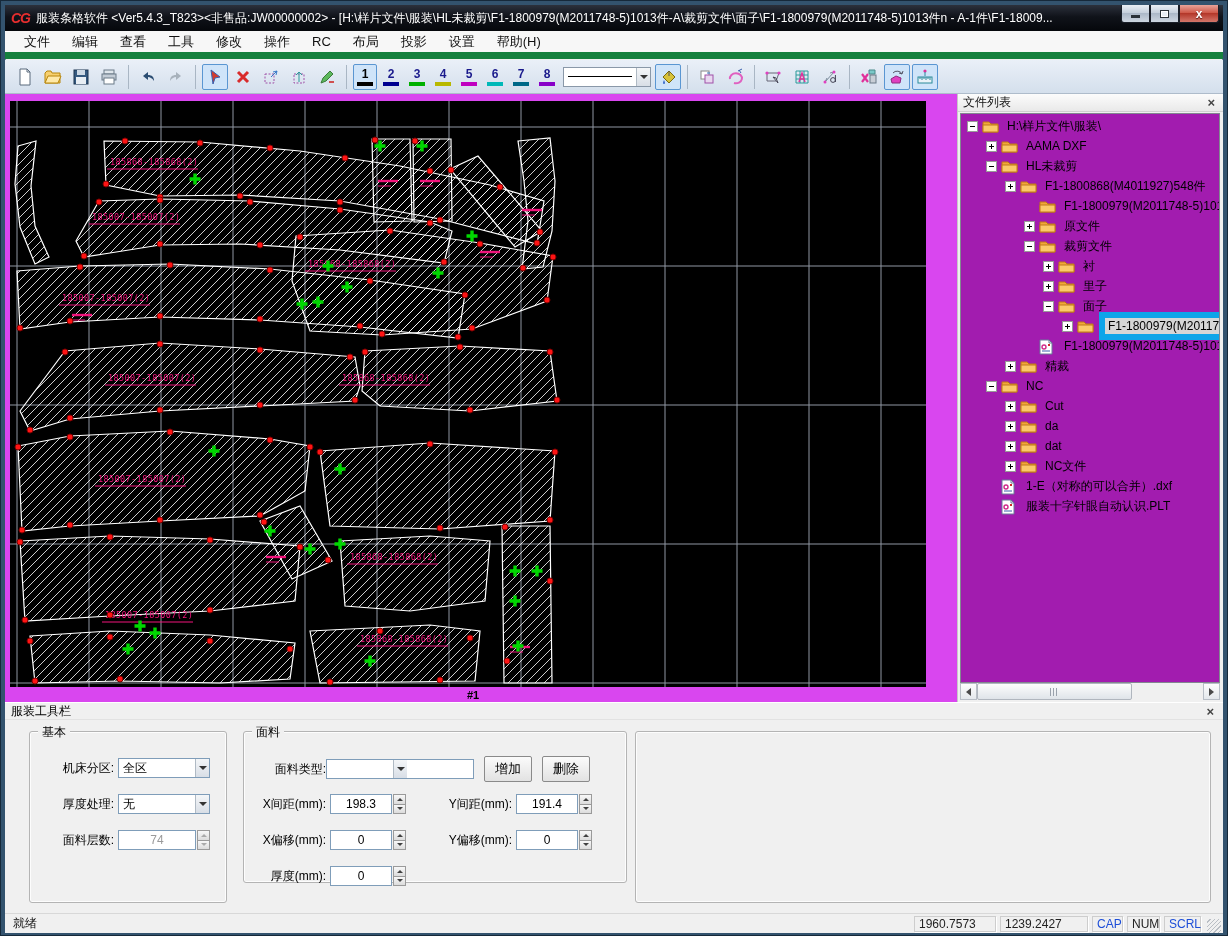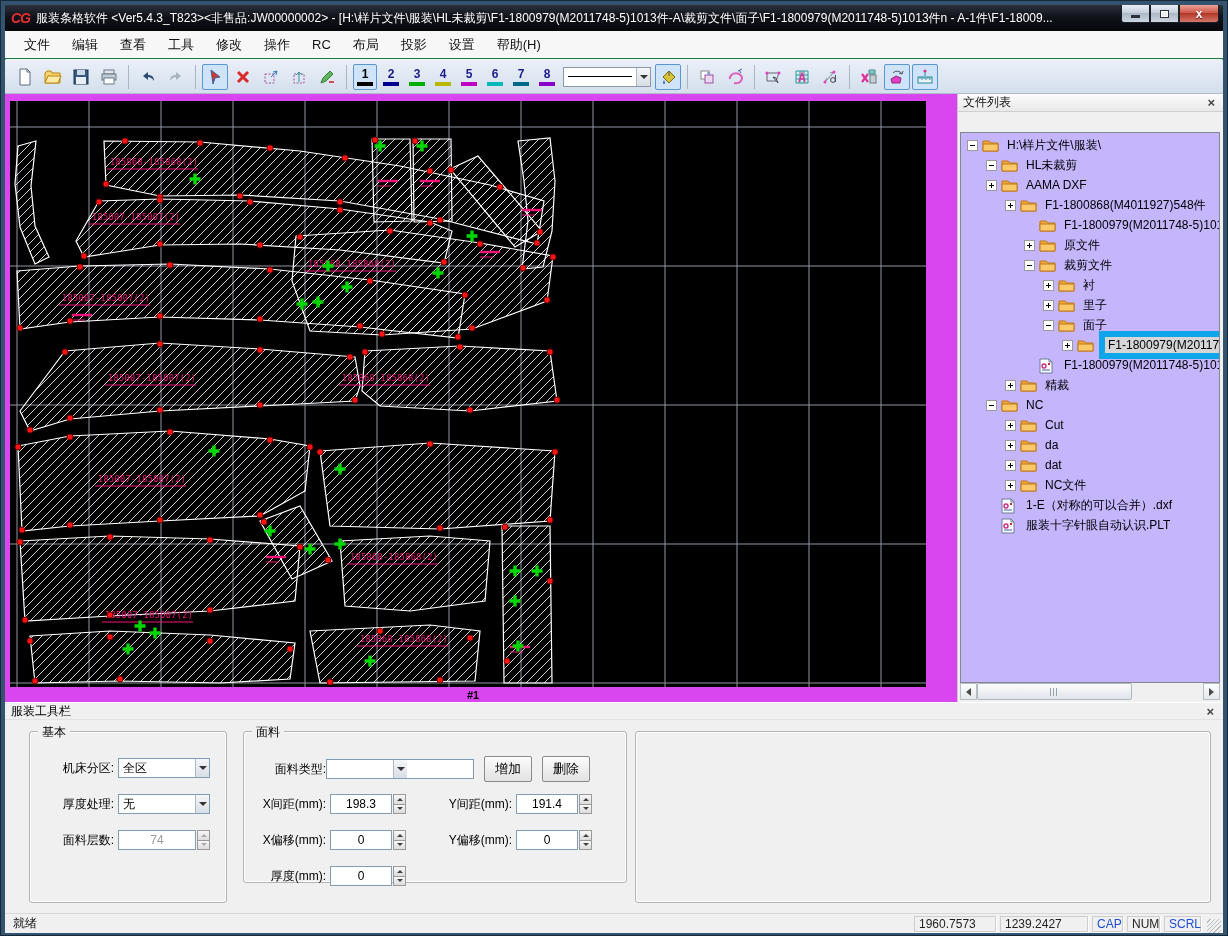--- a/index.html
+++ b/index.html
@@ -17,21 +17,21 @@
     background:linear-gradient(#e9eef4,#c6d0dc 45%,#a9b6c6 46%,#cdd6e0); display:flex; align-items:center; justify-content:center; }
   .cap-btn.min { border-radius:0 0 0 3px; }
   .cap-btn.close { width:40px; border-radius:0 0 3px 0;
     background:linear-gradient(#e8a399,#cf5a4a 45%,#b13325 46%,#d4766a); }
   .glyph-min { width:9px; height:3px; background:#2a3138; margin-top:6px; }
   .glyph-restore { width:9px; height:8px; border:1px solid #2a3138; background:#e8eef4; box-shadow:0 0 0 1px #fff inset; }
   .glyph-close { color:#fff; font-size:12px; font-weight:bold; text-shadow:0 1px 1px #5a1810; }
 
   
   .menubar { position:absolute; left:0; top:26px; right:0; height:28px; background:#f7f7f7;
-    border-bottom:1px solid #15803d; display:flex; align-items:center; padding-left:8px; }
+    border-bottom:7px solid #15803d; display:flex; align-items:center; padding-left:8px; }
   .menu-item { font-size:13px; color:#111; padding:3px 11px; }
 
   
   .toolbar { position:absolute; left:0; top:55px; right:0; height:34px;
     background:linear-gradient(#eaf0f8,#d4dfec); border-bottom:1px solid #aebccb;
     display:flex; align-items:center; padding-left:6px; }
   .tool-btn { width:26px; height:26px; margin:0 1px; display:flex; align-items:center; justify-content:center;
     border:1px solid transparent; border-radius:2px; }
   .tool-btn.active { background:#cfe4f9; border-color:#5a96d2; }
   .tool-sep { width:1px; height:24px; background:#a9b6c4; margin:0 5px; }
@@ -52,22 +52,22 @@
   .canvas-area { position:relative; flex:1; background:#d946ef; overflow:hidden; }
   .canvas-area svg { position:absolute; left:5px; top:7px; }
   .sheet-marker { position:absolute; left:462px; top:595px; font-size:11px; font-weight:bold; color:#000; }
 
   
   .filepanel { position:relative; width:266px; background:#f0f0f0; border-left:1px solid #c8c8c8; }
   .fp-header { height:18px; background:linear-gradient(#fcfcfc,#e9e9e9); border-bottom:1px solid #d0d0d0;
     display:flex; align-items:center; font-size:12px; padding:0 5px; }
   .fp-header .fp-title { flex:1; color:#111; }
   .fp-close { color:#444; font-size:13px; font-weight:bold; padding:0 3px; }
-  .tree { position:absolute; left:2px; right:3px; top:19px; bottom:19px; background:#c4b5fd;
-    border:1px solid #828790; overflow:hidden; padding-top:2px;margin-top:19px; }
+  .tree { position:absolute; left:2px; right:3px; top:19px; bottom:19px; background:#a21caf;
+    border:1px solid #828790; overflow:hidden; padding-top:2px; }
   .tree-row { height:20px; display:flex; align-items:center; white-space:nowrap; font-size:12px; color:#000; }
   .tree-indent { height:100%; flex:none; }
   .expand-box { width:11px; height:11px; flex:none; border:1px solid #9a9a9a; background:#fff; position:relative; margin-right:4px; }
   .expand-box::after { content:""; position:absolute; left:2px; top:4px; width:5px; height:1px; background:#000; }
   .expand-box.plus::before { content:""; position:absolute; left:4px; top:2px; width:1px; height:5px; background:#000; }
   .box-spacer { width:15px; flex:none; }
   .tree-icon { width:18px; height:14px; flex:none; margin-right:4px; position:relative; }
   .tree-label { padding:1px 3px; }
   .tree-label.selected { background:#d6d6d6; border:6px solid #0ea5e9; }
   .hscroll { position:absolute; left:2px; right:3px; bottom:2px; height:17px; background:#f0f0f0;
@@ -544,35 +544,35 @@
               <div class="tree-indent" style="width: 6px;"></div>
               <div class="expand-box"></div>
               <div class="tree-icon"><svg width="17" height="14">
                   <path d="M1 3 h6 l2 2 h7 v8 H1z" fill="#f0a73a" stroke="#c07818"></path>
                   <path d="M1 6 h15 v7 H1z" fill="#fbc96a" stroke="#c07818"></path>
                 </svg></div>
               <span class="tree-label">H:\样片文件\服装\</span>
             </div>
             <div class="tree-row">
               <div class="tree-indent" style="width: 25px;"></div>
+              <div class="expand-box plus"></div>
+              <div class="tree-icon"><svg width="17" height="14">
+                  <path d="M1 3 h6 l2 2 h7 v8 H1z" fill="#f0a73a" stroke="#c07818"></path>
+                  <path d="M1 6 h15 v7 H1z" fill="#fbc96a" stroke="#c07818"></path>
+                </svg></div>
+              <span class="tree-label">AAMA DXF</span>
+            </div>
+            <div class="tree-row">
+              <div class="tree-indent" style="width: 25px;"></div>
               <div class="expand-box"></div>
               <div class="tree-icon"><svg width="17" height="14">
                   <path d="M1 3 h6 l2 2 h7 v8 H1z" fill="#f0a73a" stroke="#c07818"></path>
                   <path d="M1 6 h15 v7 H1z" fill="#fbc96a" stroke="#c07818"></path>
                 </svg></div>
               <span class="tree-label">HL未裁剪</span>
-            </div>
-            <div class="tree-row">
-              <div class="tree-indent" style="width: 25px;"></div>
-              <div class="expand-box plus"></div>
-              <div class="tree-icon"><svg width="17" height="14">
-                  <path d="M1 3 h6 l2 2 h7 v8 H1z" fill="#f0a73a" stroke="#c07818"></path>
-                  <path d="M1 6 h15 v7 H1z" fill="#fbc96a" stroke="#c07818"></path>
-                </svg></div>
-              <span class="tree-label">AAMA DXF</span>
             </div>
             <div class="tree-row">
               <div class="tree-indent" style="width: 44px;"></div>
               <div class="expand-box plus"></div>
               <div class="tree-icon"><svg width="17" height="14">
                   <path d="M1 3 h6 l2 2 h7 v8 H1z" fill="#f0a73a" stroke="#c07818"></path>
                   <path d="M1 6 h15 v7 H1z" fill="#fbc96a" stroke="#c07818"></path>
                 </svg></div>
               <span class="tree-label">F1-1800868(M4011927)548件</span>
             </div>

